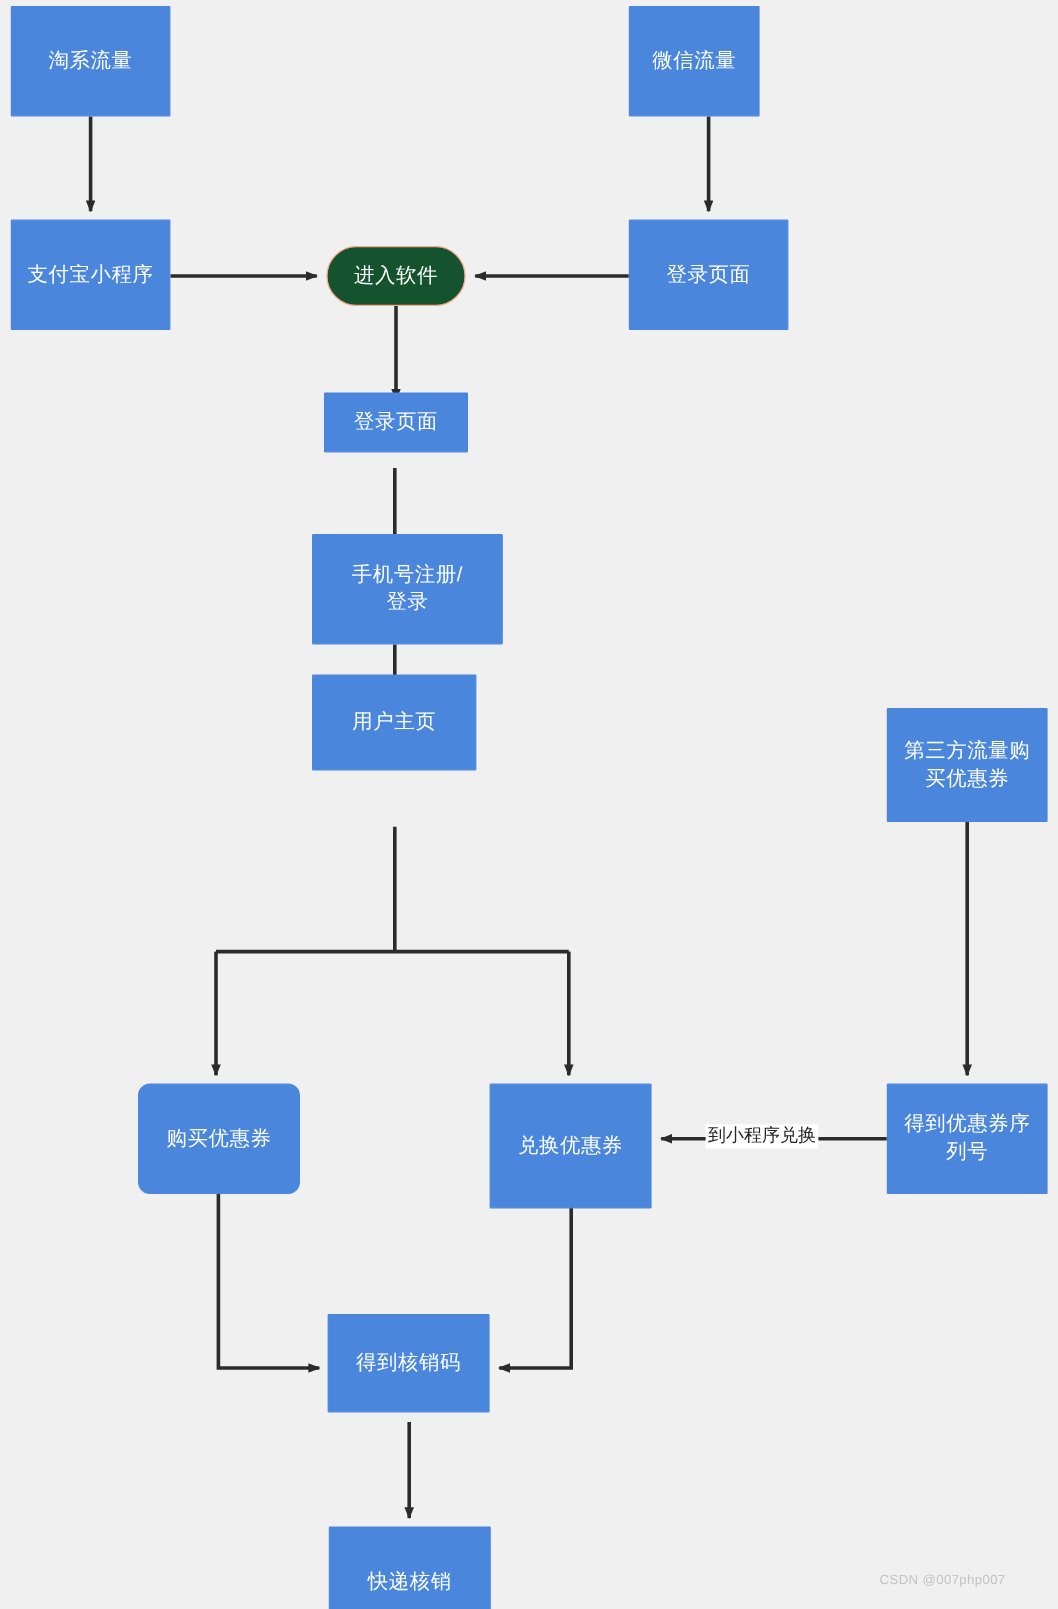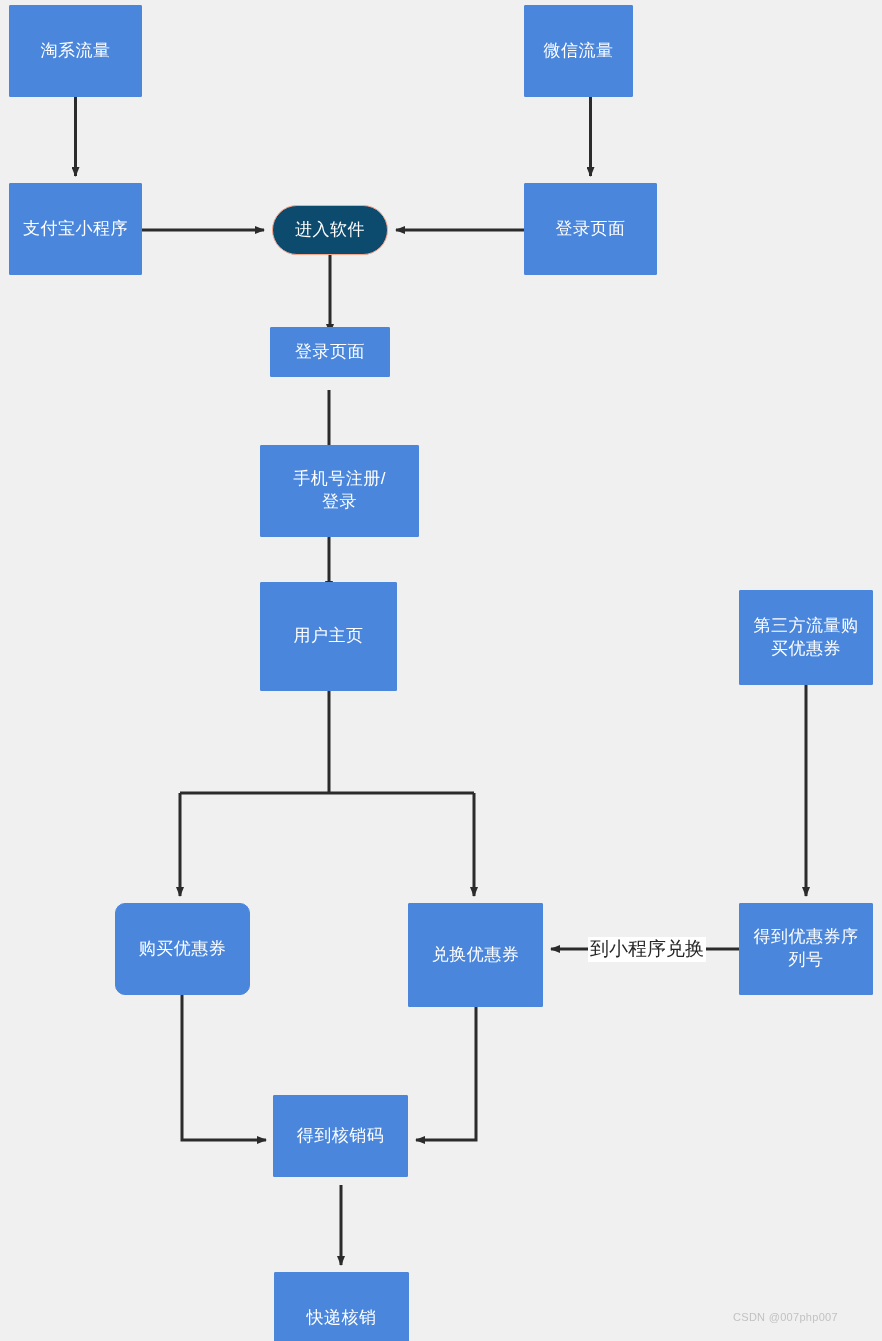--- a/index.html
+++ b/index.html
@@ -39,29 +39,29 @@
     box-sizing: border-box;
     white-space: pre-line;
     user-select: none;
   }
   .node.process {
     background: #4a86dc;
     border: 1px solid #4a86dc;
     border-radius: 1px;
   }
   .node.pill {
-    background: #0c4a6e;
+    background: #14532d;
     border: 1px solid #f9a68b;
     border-radius: 26px;
   }
   .edge-label {
     position: absolute;
     background: #ffffff;
     color: #262626;
-    font-size: 19px;
+    font-size: 15px;
     line-height: 1.2;
     padding: 1px 2px;
     white-space: nowrap;
     user-select: none;
   }
   .watermark {
     position: absolute;
     color: #c2c2c2;
     font-size: 11px;
     letter-spacing: 0.3px;
@@ -116,21 +116,21 @@
 
   <div id="nodes">
       <div class="node process" style="left: 9px; top: 5px; width: 133px; height: 92px;"><span>淘系流量</span></div>
       <div class="node process" style="left: 524px; top: 5px; width: 109px; height: 92px;"><span>微信流量</span></div>
       <div class="node process" style="left: 9px; top: 183px; width: 133px; height: 92px;"><span>支付宝小程序</span></div>
       <div class="node pill" style="left: 272px; top: 205px; width: 116px; height: 50px;"><span>进入软件</span></div>
       <div class="node process" style="left: 524px; top: 183px; width: 133px; height: 92px;"><span>登录页面</span></div>
       <div class="node process" style="left: 270px; top: 327px; width: 120px; height: 50px;"><span>登录页面</span></div>
       <div class="node process" style="left: 260px; top: 445px; width: 159px; height: 92px;"><span>手机号注册/
 登录</span></div>
-      <div class="node process" style="left: 260px; top: 582px; width: 137px; height: 109px;"><span>用户主页</span></div>
+      <div class="node process" style="left: 260px; top: 562px; width: 137px; height: 80px;"><span>用户主页</span></div>
       <div class="node process" style="left: 739px; top: 590px; width: 134px; height: 95px;"><span>第三方流量购
 买优惠券</span></div>
       <div class="node process" style="left: 115px; top: 903px; width: 135px; height: 92px; border-radius: 10px;"><span>购买优惠券</span></div>
       <div class="node process" style="left: 408px; top: 903px; width: 135px; height: 104px;"><span>兑换优惠券</span></div>
       <div class="node process" style="left: 739px; top: 903px; width: 134px; height: 92px;"><span>得到优惠券序
 列号</span></div>
       <div class="node process" style="left: 273px; top: 1095px; width: 135px; height: 82px;"><span>得到核销码</span></div>
       <div class="node process" style="left: 274px; top: 1272px; width: 135px; height: 92px;"><span>快递核销</span></div>
     </div>
   <div id="labels">

